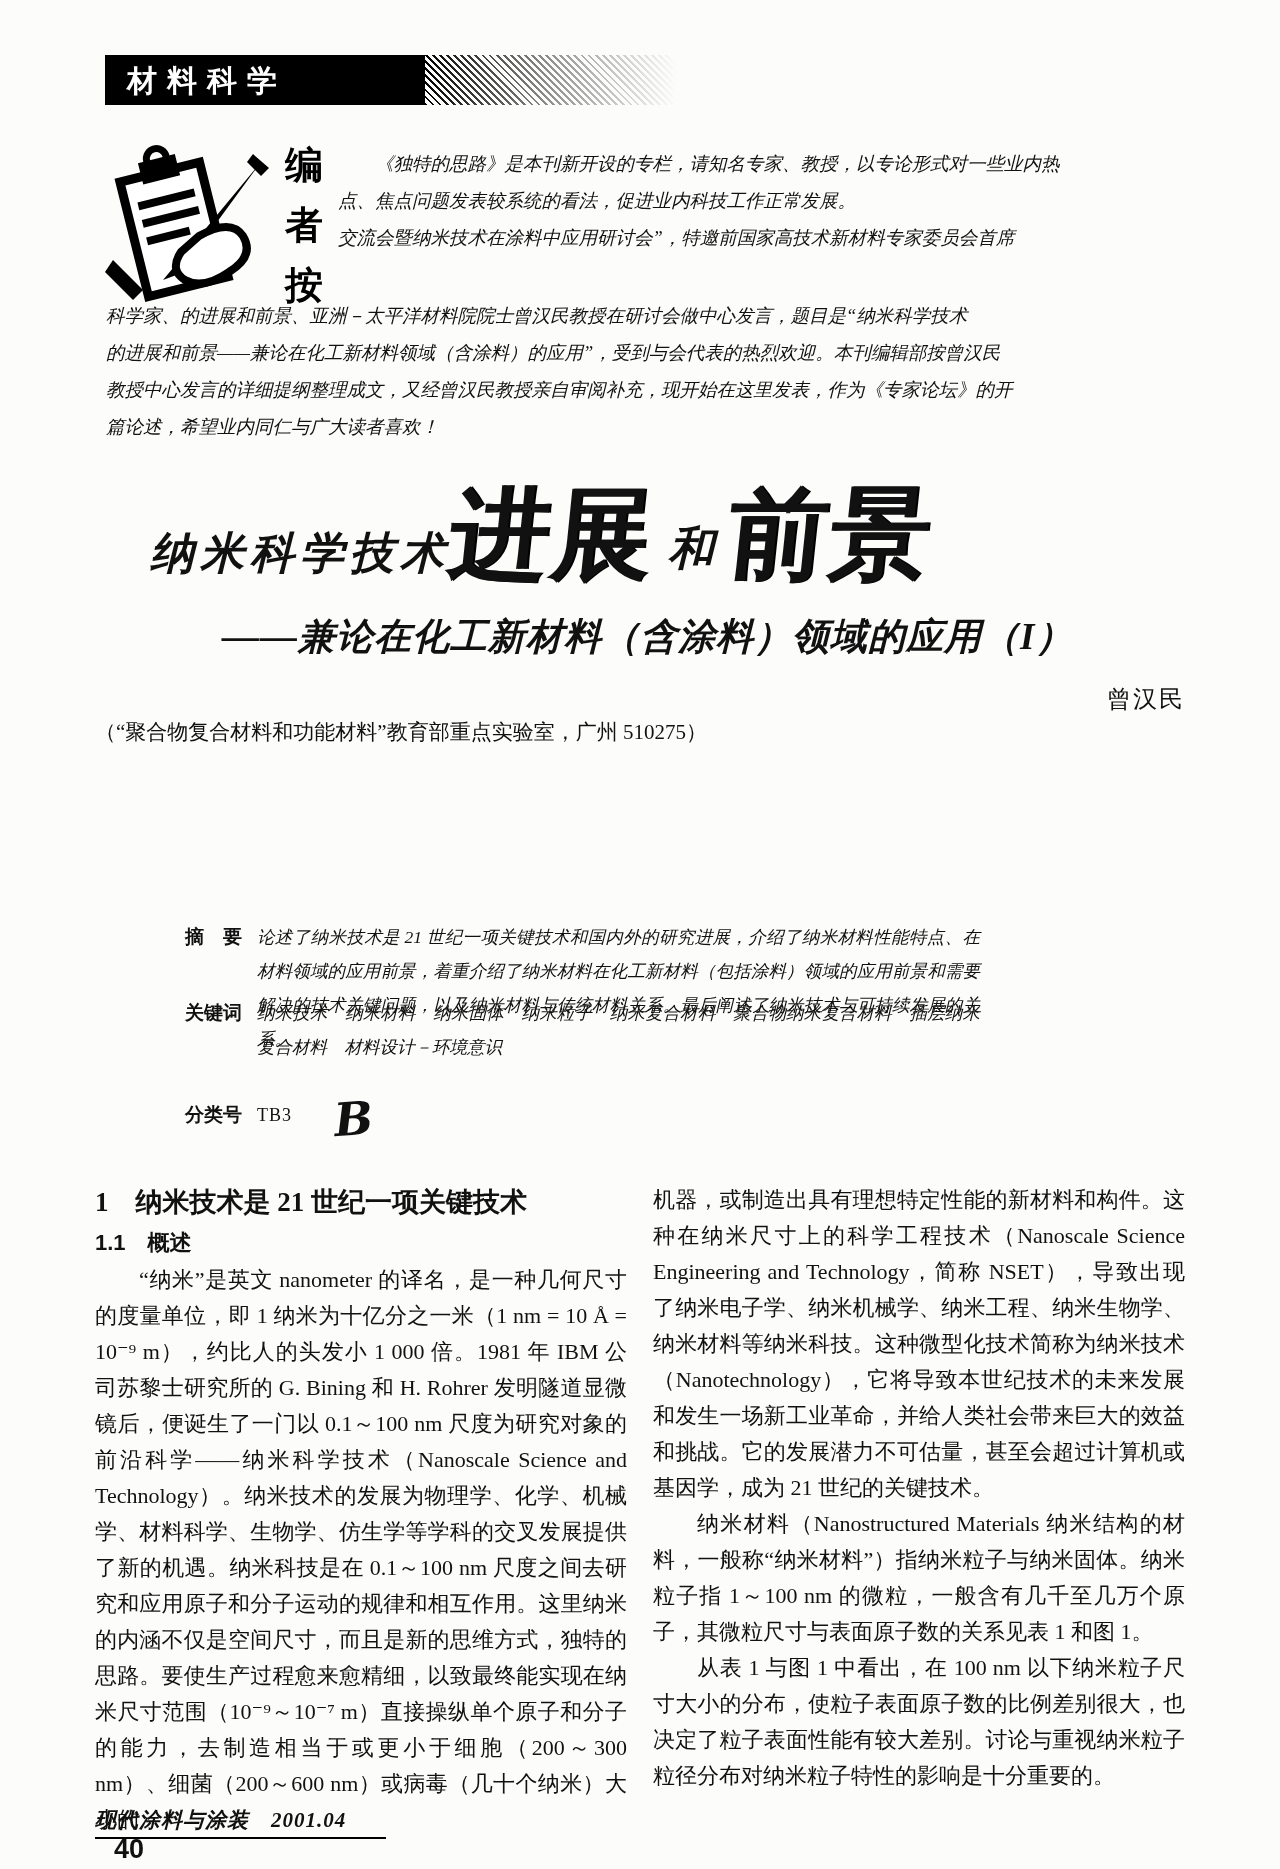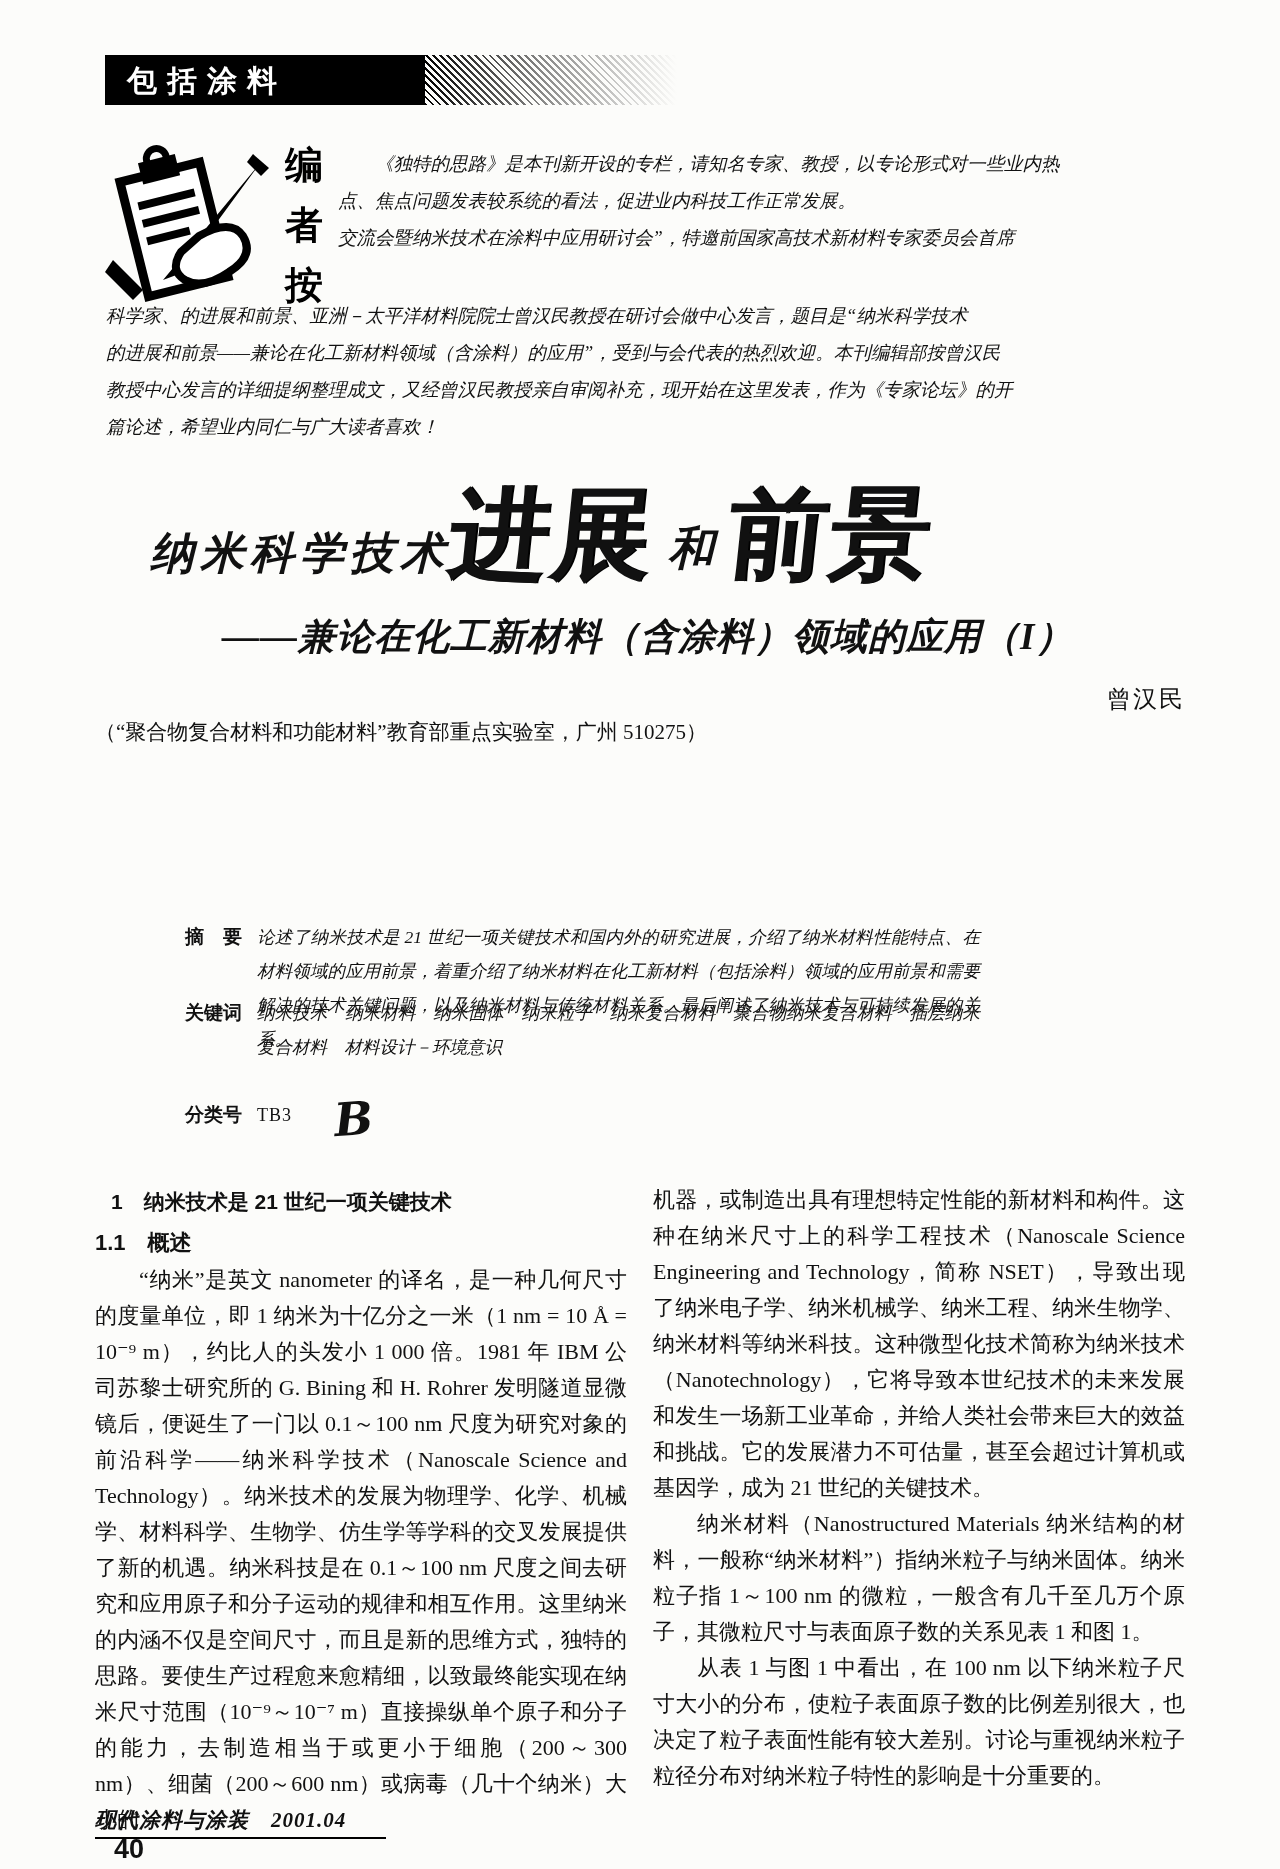--- a/index.html
+++ b/index.html
@@ -98,22 +98,22 @@
     font-size:46px;font-style:italic;font-weight:bold;
     transform:rotate(-4deg);vertical-align:-14px;
     font-family:"DejaVu Serif",serif;
   }
 
   
   .col{position:absolute;top:1182px;width:532px;font-size:22px;line-height:36px;text-align:justify;}
   .col-left{left:95px;}
   .col-right{left:653px;}
   .h1{
-    font-family:Liberation Sans, sans-serif;
-    font-weight:bold;font-size:21px;line-height:40px;margin:0 0 2px 16px;white-space:nowrap;
+    font-family:Liberation Serif, serif;
+    font-weight:bold;font-size:27px;line-height:40px;margin:0 0 2px 0;white-space:nowrap;
   }
   .h2{
     font-family:"Liberation Sans","DejaVu Sans",sans-serif;
     font-weight:bold;font-size:22px;line-height:38px;margin:0;
   }
   .para{margin:0;}
   .para-indent{text-indent:2em;}
 
   
   .footer-journal{
@@ -126,21 +126,21 @@
     font-family:"Liberation Sans","DejaVu Sans",sans-serif;
     font-weight:900;font-size:27px;
   }
 </style>
 </head>
 <body>
 
 <div class="page">
 
   <div class="banner">
-    <div class="banner-solid">包括涂料</div>
+    <div class="banner-solid">材料科学</div>
     <div class="banner-fade"></div>
   </div>
 
   <div class="ed-icon">
     <svg width="178" height="165" viewBox="0 0 178 165">
       <g transform="rotate(-14 80 80)">
         <rect x="28" y="28" width="82" height="118" fill="#fff" stroke="#000" stroke-width="9"></rect>
         <rect x="50" y="14" width="38" height="22" fill="#000"></rect>
         <circle cx="69" cy="14" r="10" fill="none" stroke="#000" stroke-width="7"></circle>
         <rect x="40" y="52" width="58" height="8" fill="#000"></rect>

